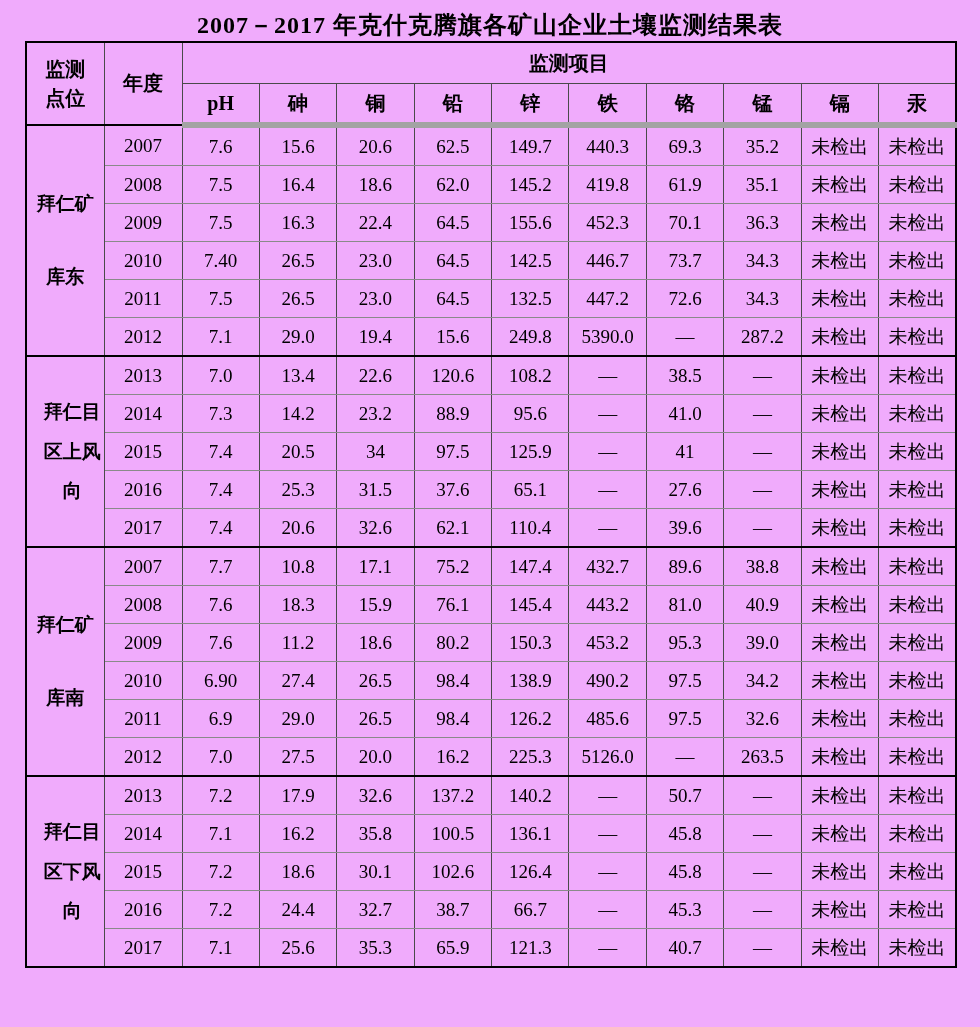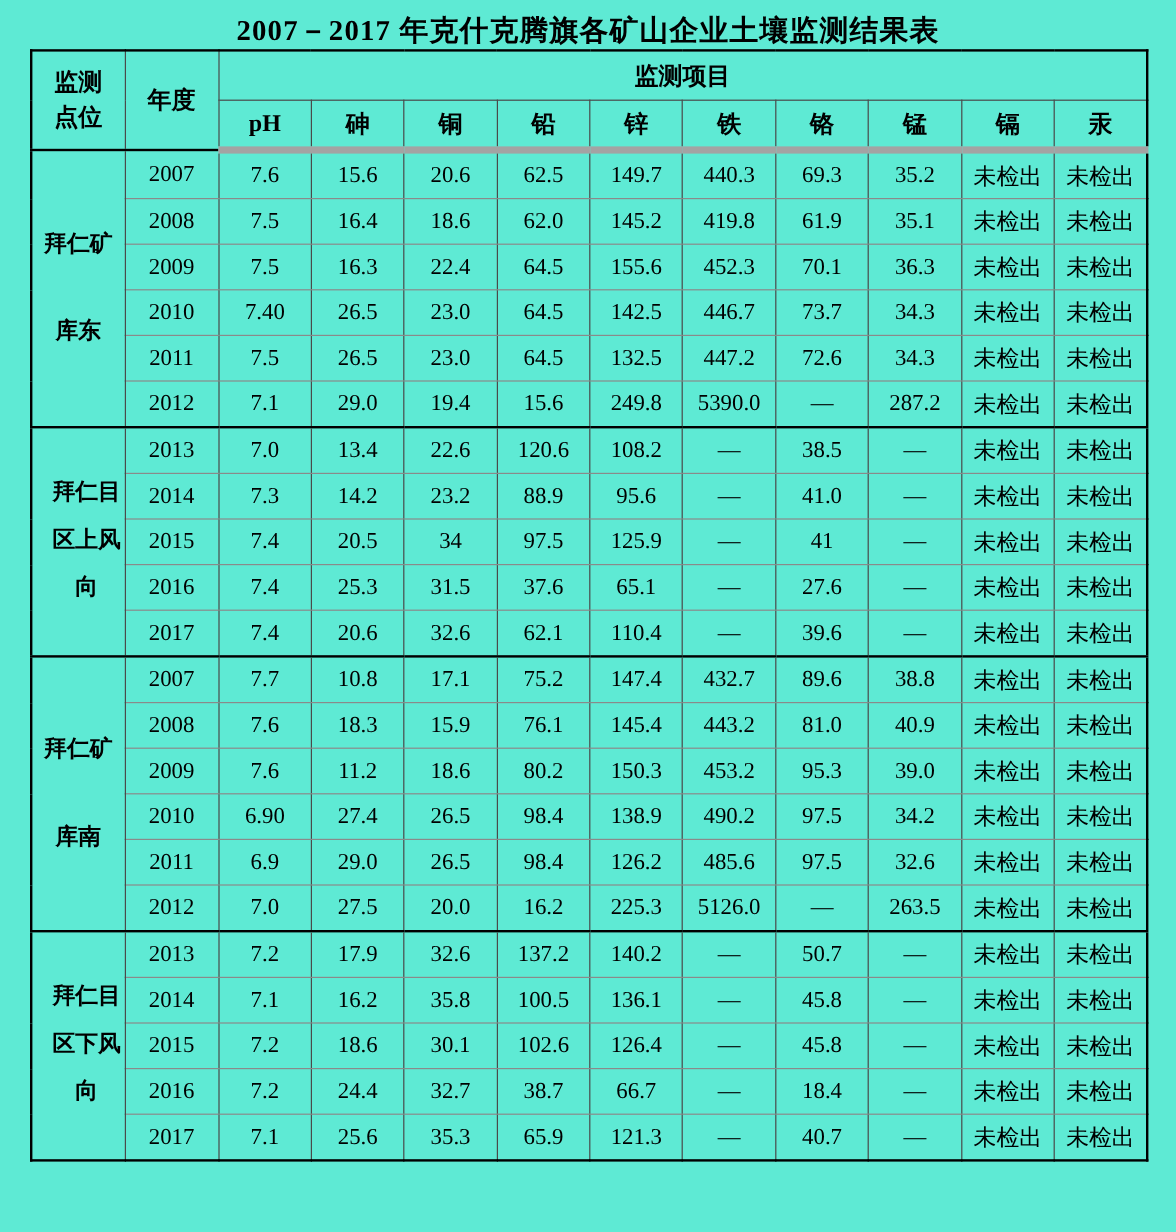--- a/index.html
+++ b/index.html
@@ -7,21 +7,21 @@
     padding: 0;
     background: #ffffff;
     width: 980px;
     font-family: "Liberation Serif", "DejaVu Serif", serif;
     color: #000000;
   }
   .page {
     width: 980px;
     height: 1027px;
     box-sizing: border-box;
-    background: #5eead4;
+    background: #f0abfc;
     overflow: hidden;
   }
   .doc-title {
     margin: 0;
     padding-top: 9px;
     text-align: center;
     font-size: 24px;
     font-weight: bold;
     letter-spacing: 1px;
   }
@@ -69,21 +69,20 @@
     font-size: 19px;
     border-top-color: #8a8a8a;
     border-bottom-color: #8a8a8a;
   }
   tbody td.site {
     font-size: 19px;
     font-weight: bold;
     white-space: pre-line;
     border-top-color: #000;
     border-bottom-color: #000;
-    font-family: Liberation Mono, monospace;
   }
   tbody td.site.lines-2 { line-height: 3.8; }
   tbody td.site.lines-3 { line-height: 2.1; padding-left: 14px; }
   tbody tr.group-start td { border-top: 2px solid #000000; margin-top: 32px; }
 </style>
 </head>
 <body>
 
 <div class="page">
   <h1 class="doc-title">2007－2017 年克什克腾旗各矿山企业土壤监测结果表</h1>
@@ -395,21 +394,21 @@
           <td class="val">未检出</td>
         </tr>
         <tr>
           <td class="year">2016</td>
           <td class="val">7.2</td>
           <td class="val">24.4</td>
           <td class="val">32.7</td>
           <td class="val">38.7</td>
           <td class="val">66.7</td>
           <td class="val">—</td>
-          <td class="val">18.4</td>
+          <td class="val">45.3</td>
           <td class="val">—</td>
           <td class="val">未检出</td>
           <td class="val">未检出</td>
         </tr>
         <tr>
           <td class="year">2017</td>
           <td class="val">7.1</td>
           <td class="val">25.6</td>
           <td class="val">35.3</td>
           <td class="val">65.9</td>

